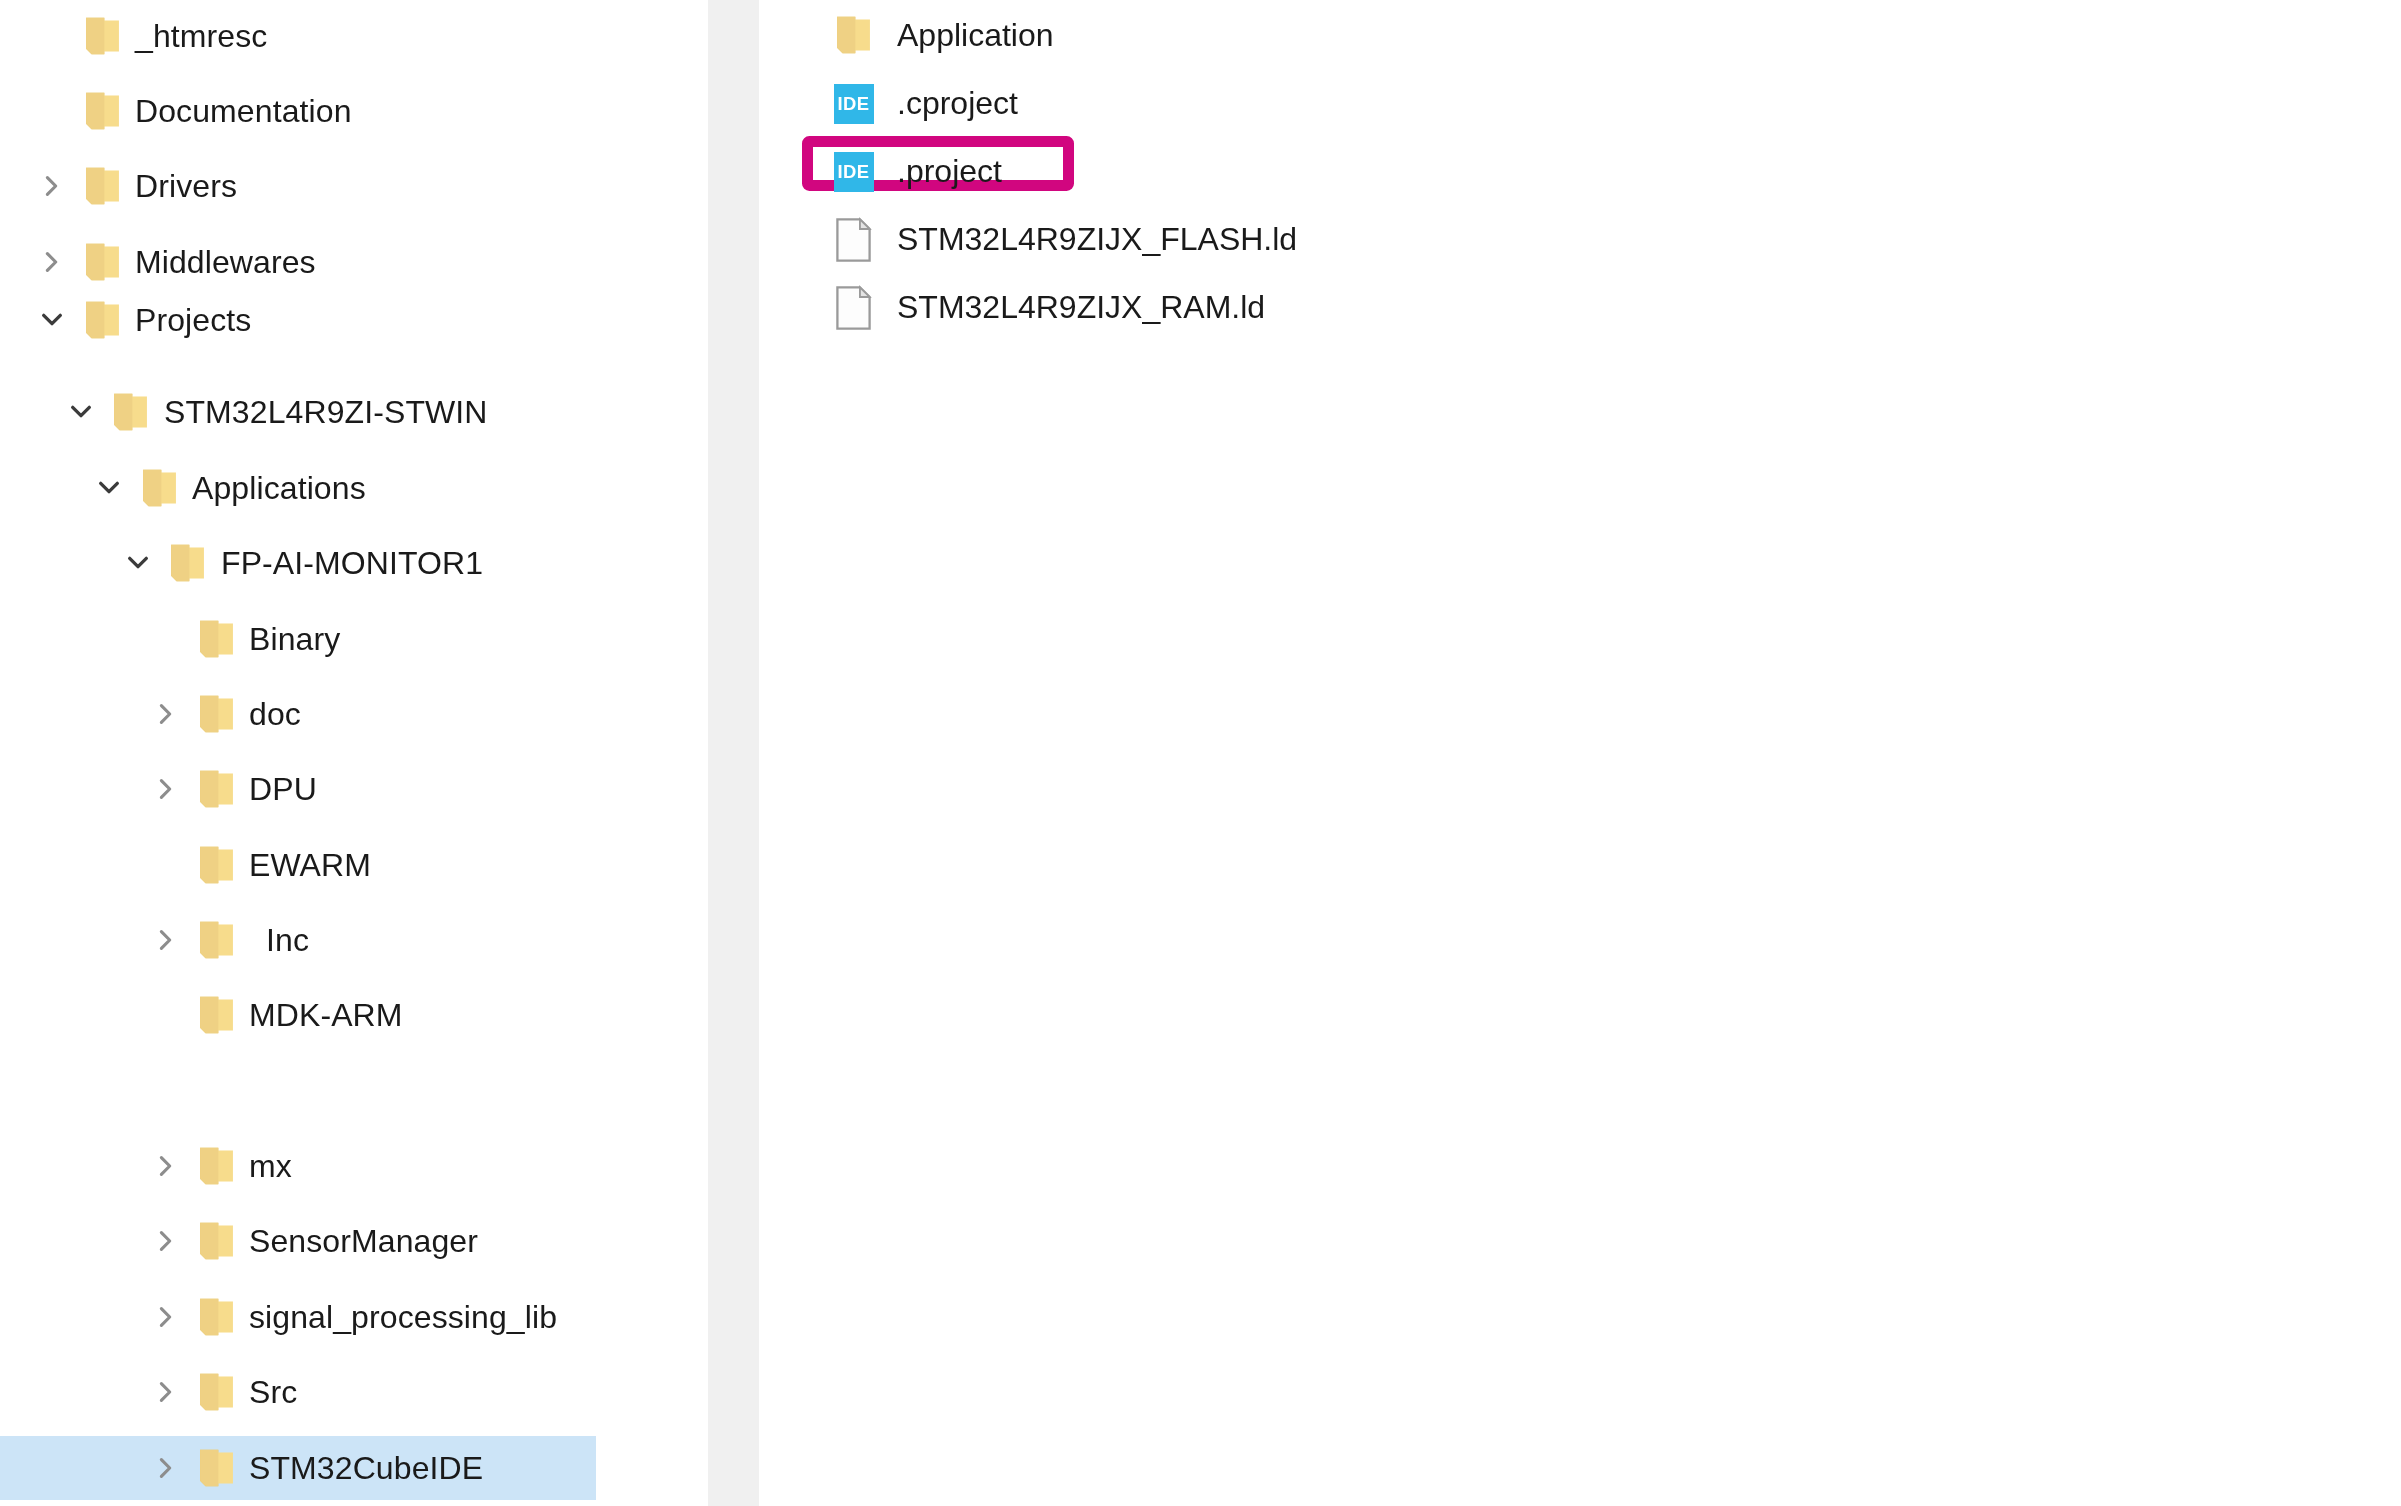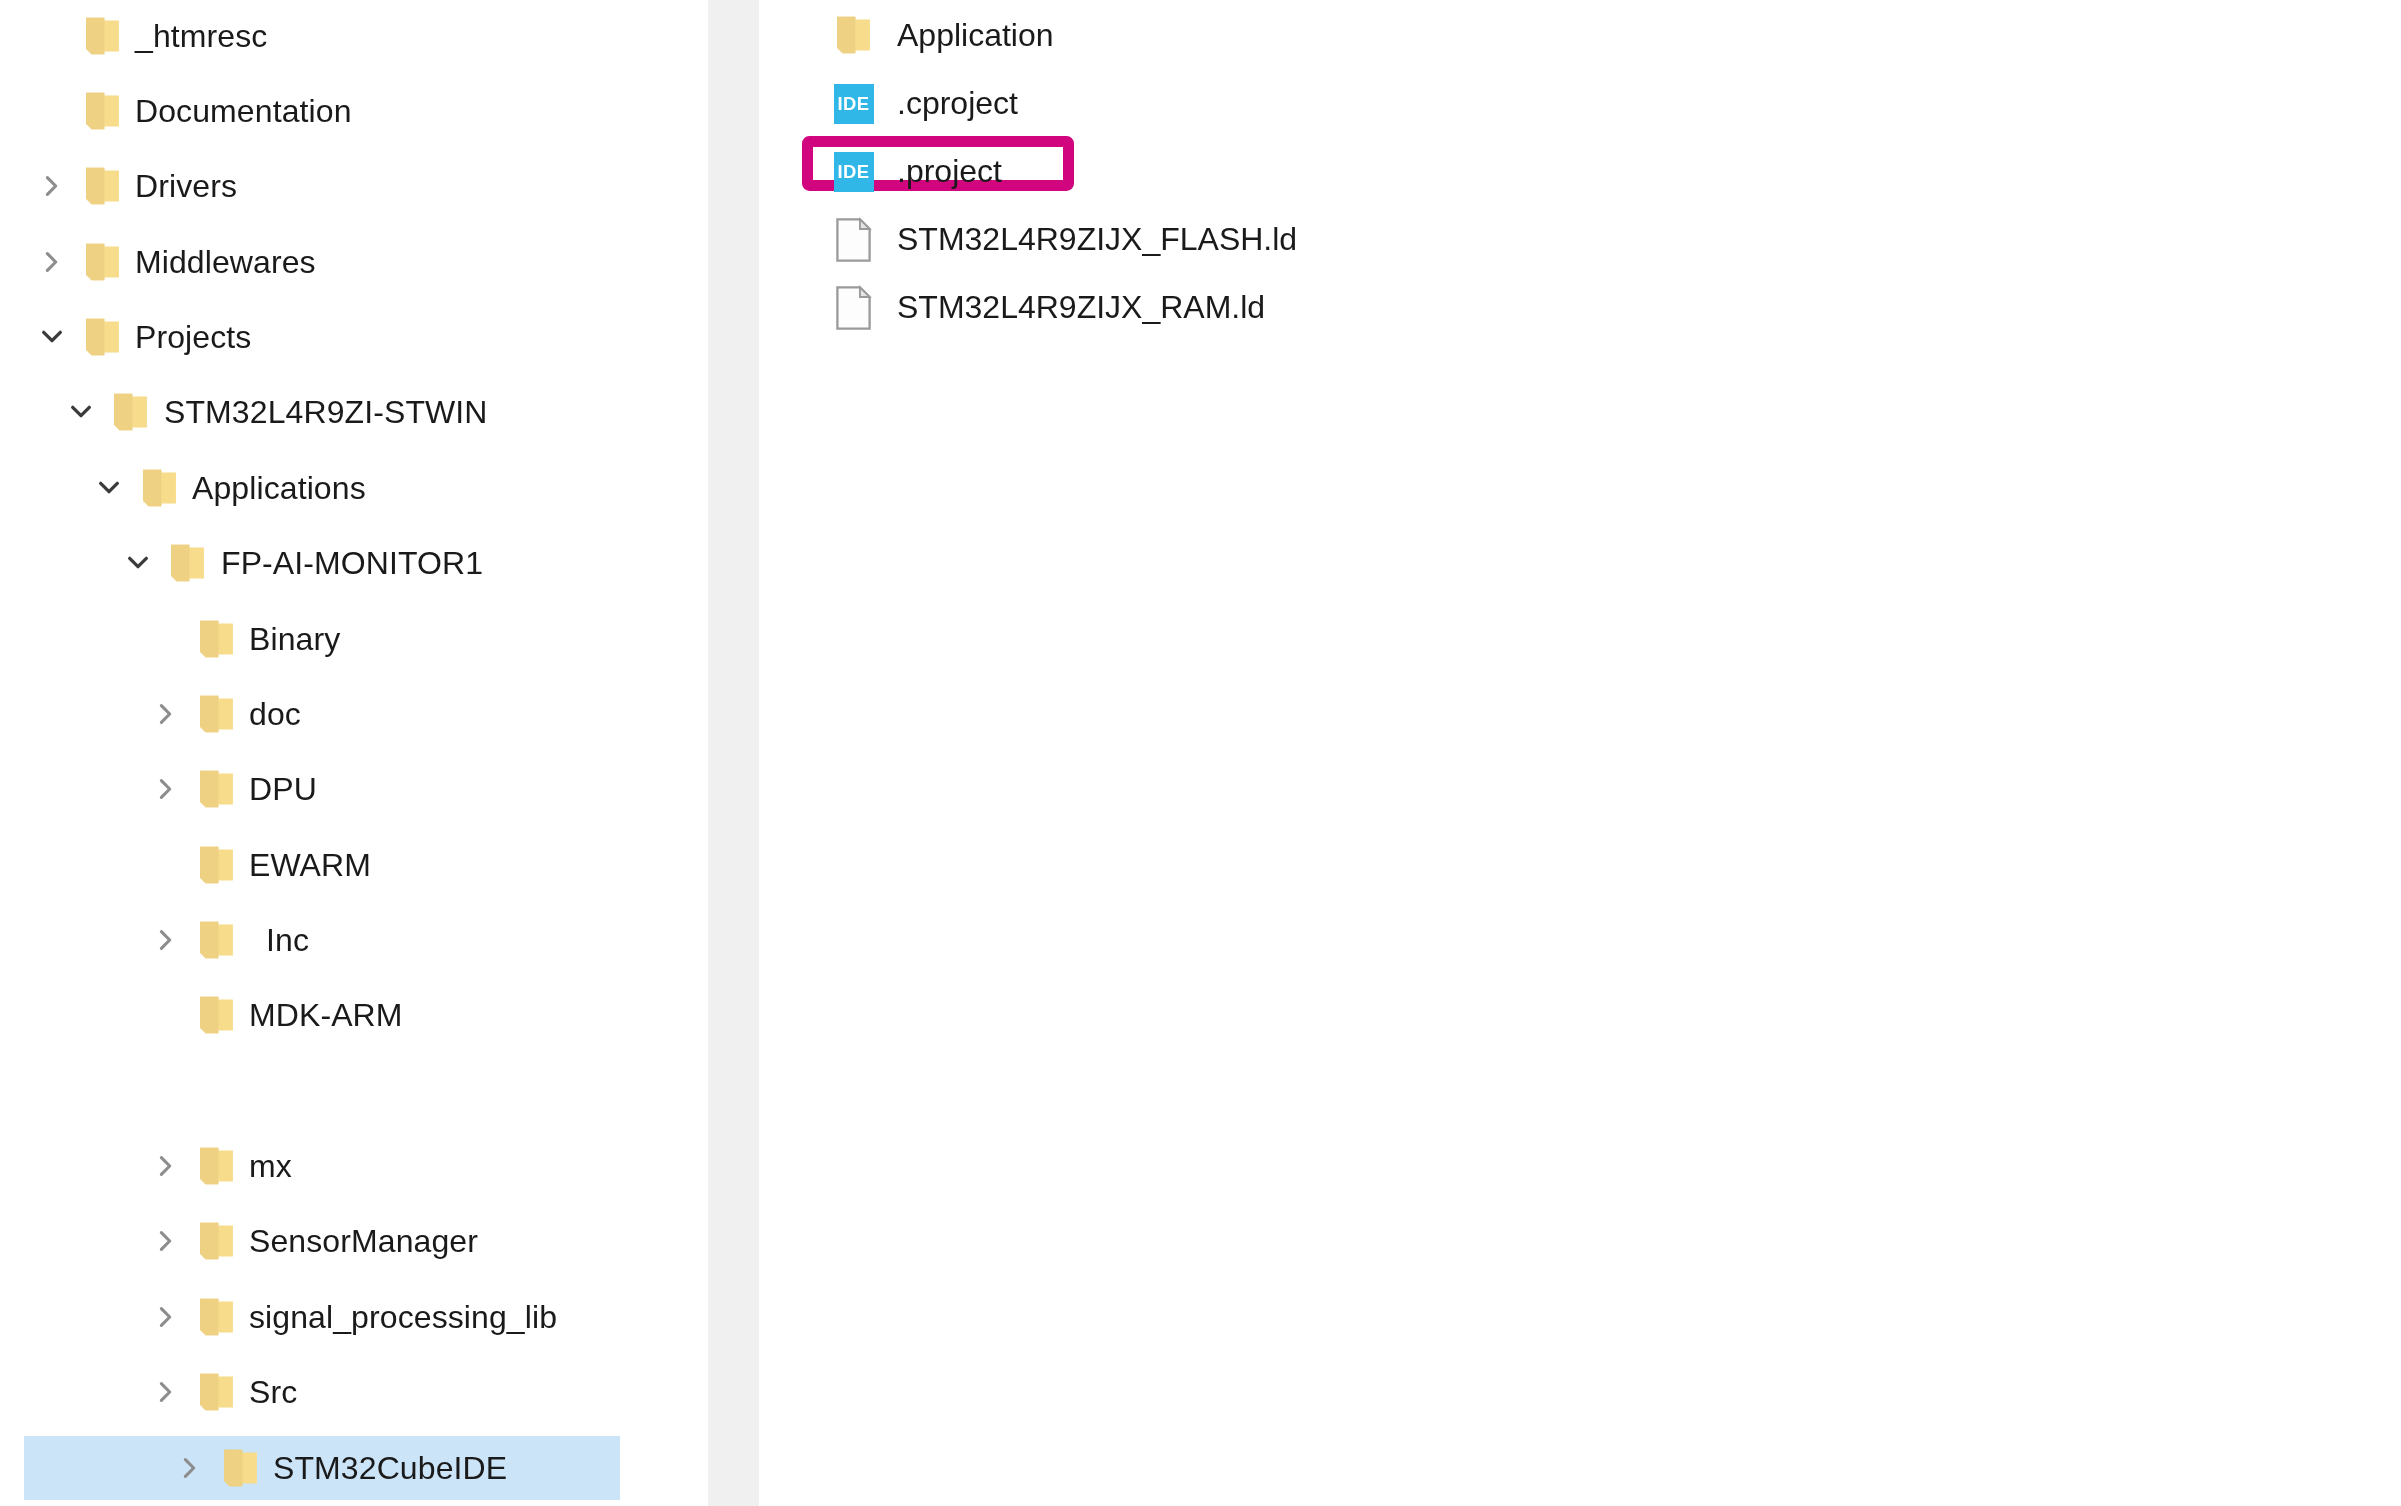--- a/index.html
+++ b/index.html
@@ -65,21 +65,20 @@
     position: absolute;
     left: 0;
     width: 596px;
     height: 64px;
     display: flex;
     align-items: center;
     box-sizing: border-box;
   }
   .tree-row.selected {
     background: #cce4f7;
-    margin-left: 24px;
   }
 
   .twisty {
     position: absolute;
     width: 40px;
     height: 64px;
     display: flex;
     align-items: center;
     justify-content: center;
   }
@@ -211,21 +210,21 @@
         </span>
         <span class="tree-icon" style="left: 84px;">
           <svg width="37" height="42" viewBox="0 0 40 46">
             <path d="M2 3 L22 3 L22 43 L8 43 L2 37 Z" fill="#e8c76a"></path>
             <path d="M9 6 L38 6 L38 40 L9 40 Z" fill="#f7dc8c"></path>
             <path d="M22 3 L22 43 L8 43 L2 37 L2 3 Z" fill="#efd184"></path>
           </svg>
         </span>
         <span class="tree-label" style="left: 135px;">Middlewares</span>
       </div>
-      <div class="tree-row" style="top: 305px;">
+      <div class="tree-row" style="top: 288px;">
         <span class="twisty" style="left: 32px;">
           <svg width="24" height="24" viewBox="0 0 26 26">
             <path d="M4 8 L13 17 L22 8" fill="none" stroke="#3b3b3b" stroke-width="3.6" stroke-linecap="round" stroke-linejoin="round"></path>
           </svg>
         </span>
         <span class="tree-icon" style="left: 84px;">
           <svg width="37" height="42" viewBox="0 0 40 46">
             <path d="M2 3 L22 3 L22 43 L8 43 L2 37 Z" fill="#e8c76a"></path>
             <path d="M9 6 L38 6 L38 40 L9 40 Z" fill="#f7dc8c"></path>
             <path d="M22 3 L22 43 L8 43 L2 37 L2 3 Z" fill="#efd184"></path>

